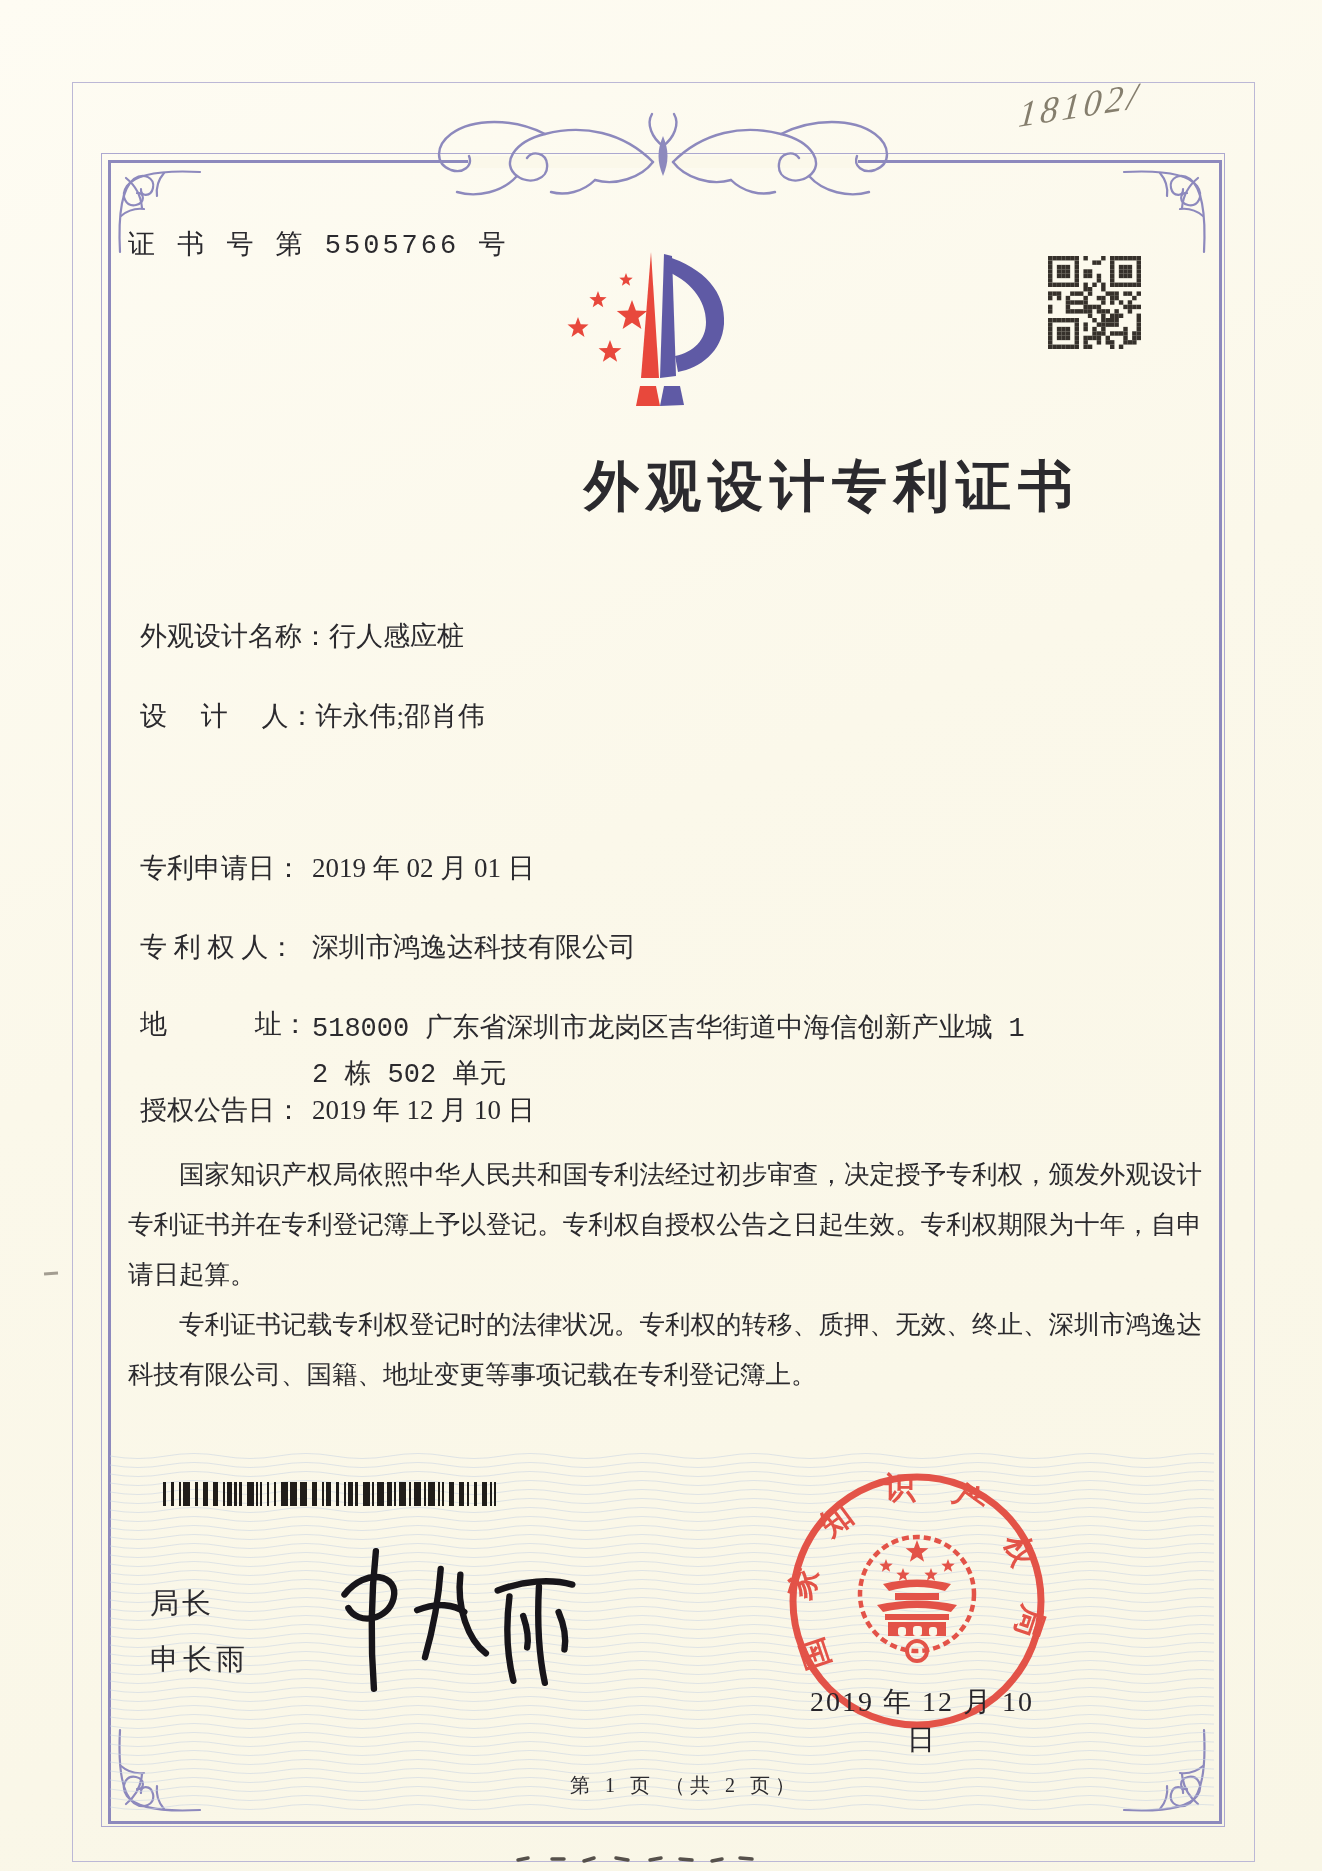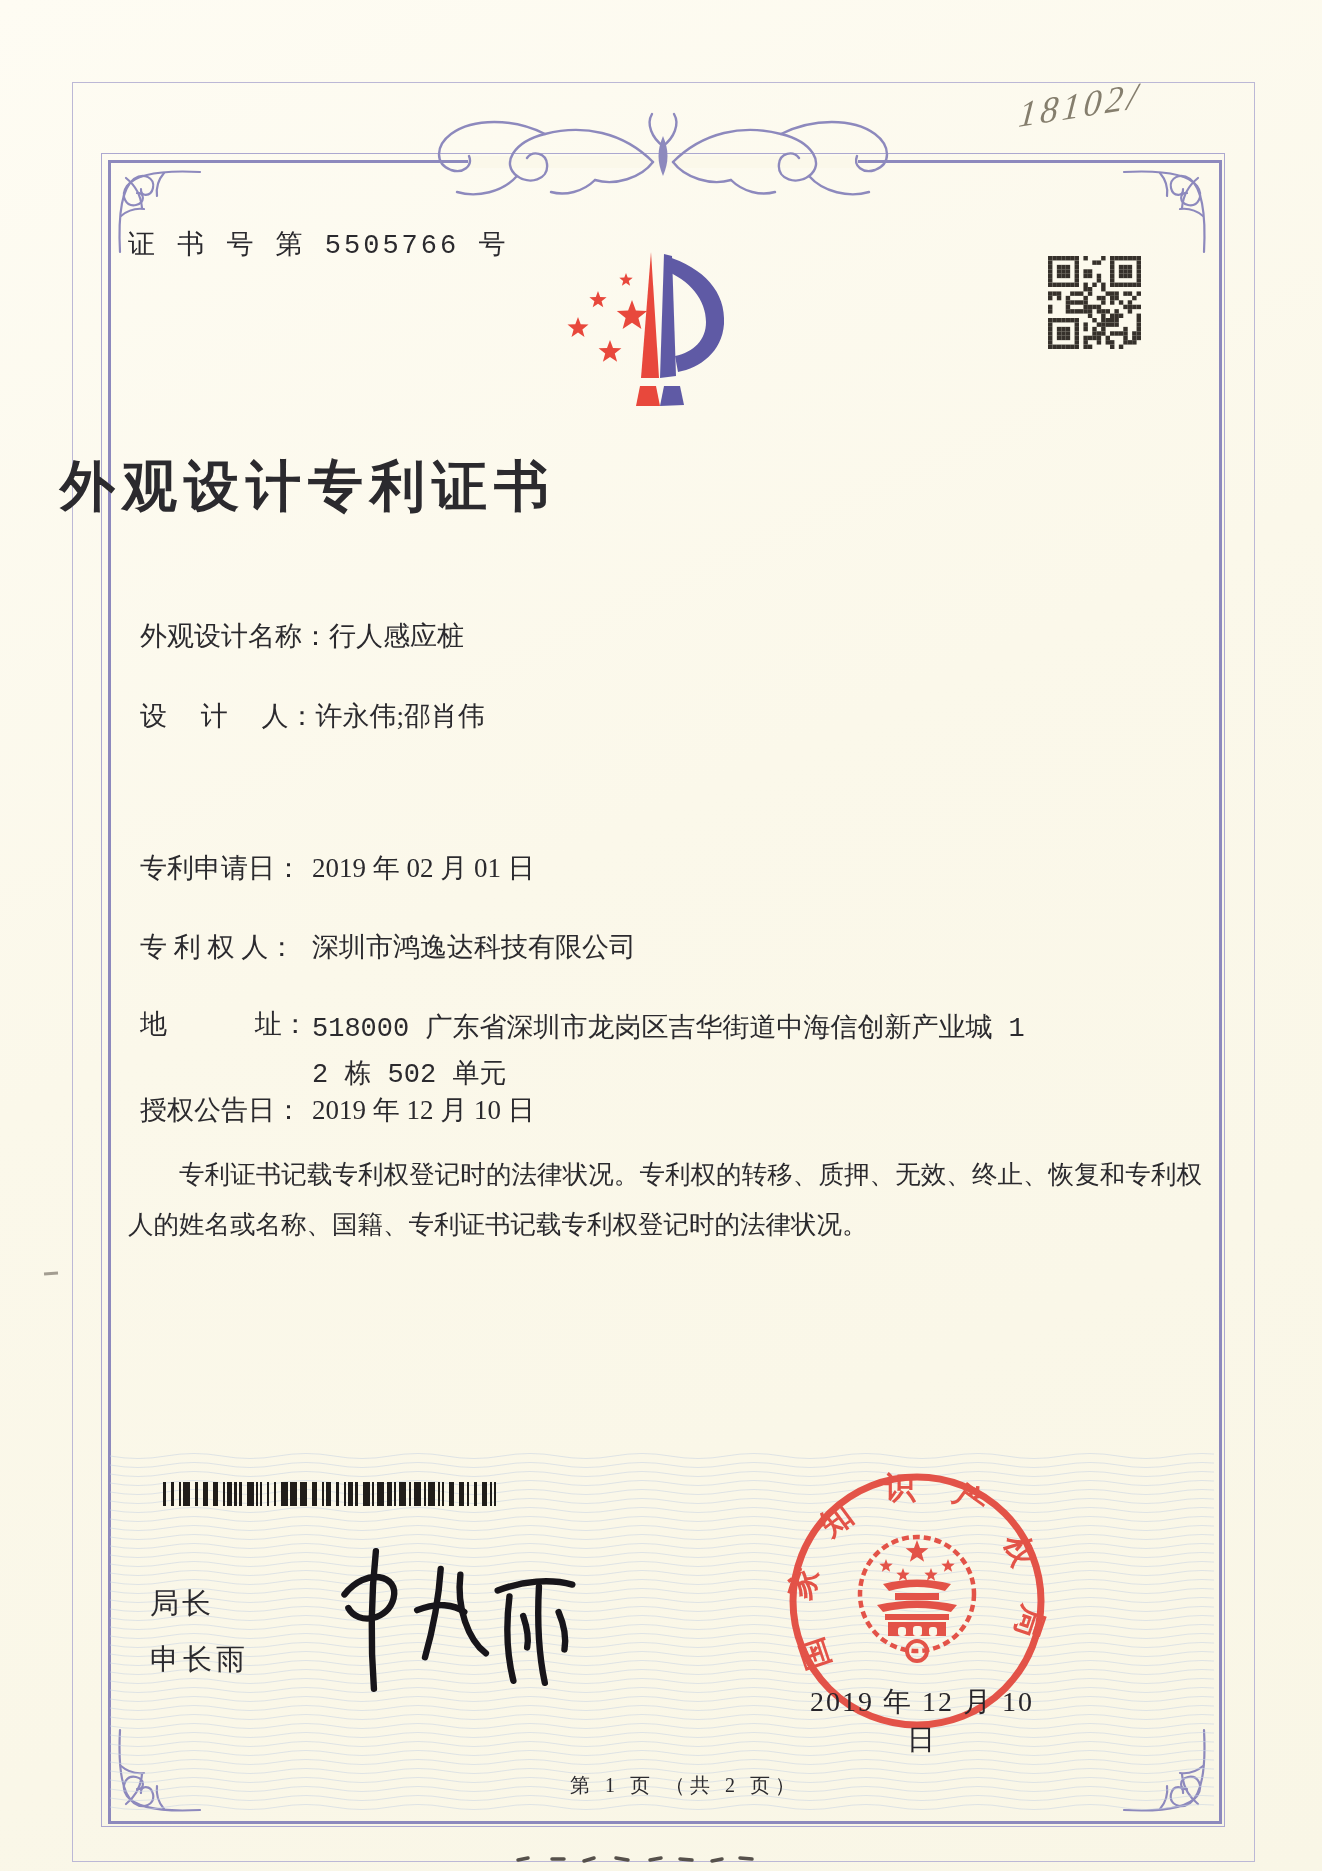--- a/index.html
+++ b/index.html
@@ -19,21 +19,21 @@
   #cBL{left:114px;top:1726px;transform:scaleY(-1);}
   #cBR{left:1120px;top:1726px;transform:scale(-1,-1);}
   
   #wave-svg{position:absolute;left:110px;top:1448px;width:1104px;height:366px;z-index:1;}
   
   .handnote{position:absolute;left:1018px;top:84px;font-size:36px;color:#857e6d;font-style:italic;
     letter-spacing:4px;transform:rotate(-9deg) skewX(-14deg);z-index:4;}
   .cert-no{position:absolute;left:128px;top:226px;font-size:27px;letter-spacing:3px;z-index:4;font-family:Liberation Mono, monospace;}
   .logo{position:absolute;left:548px;top:240px;width:190px;height:178px;z-index:4;}
   .qr{position:absolute;left:1048px;top:256px;width:93px;height:93px;z-index:4;}
-  .title{position:absolute;left:60px;top:450px;width:1020px;text-align:left;
+  .title{position:absolute;left:60px;top:450px;width:1020px;text-align:right;
     font-size:55px;font-weight:bold;letter-spacing:7px;z-index:4;}
   
   .row{position:absolute;left:140px;font-size:27px;white-space:nowrap;z-index:4;}
   .row .lbl{display:inline-block;min-width:172px;}
   .addr-val{display:inline-block;vertical-align:top;white-space:normal;width:780px;line-height:46px;font-family:Liberation Mono, monospace;}
   .addr-val span{display:block;}
   .body-text{position:absolute;left:128px;top:1150px;width:1074px;font-size:25.5px;line-height:50px;
     text-align:justify;z-index:4;}
   .body-text p{margin:0;text-indent:2em;}
   
@@ -400,21 +400,22 @@
     <span class="lbl">专 利 权 人：</span><span class="val">深圳市鸿逸达科技有限公司</span>
   </div>
   <div class="row" style="top:1006px">
     <span class="lbl" style="vertical-align:top">地　　　 址：</span><span class="addr-val"><span>518000 广东省深圳市龙岗区吉华街道中海信创新产业城 1</span><span>2 栋 502 单元</span></span>
   </div>
   <div class="row" style="top:1092px">
     <span class="lbl">授权公告日：</span><span class="val">2019 年 12 月 10 日</span>
   </div>
 
   <div class="body-text">
-    <p>专利证书记载专利权登记时的法律状况。专利权的转移、质押、无效、终止、恢复和专利权人的姓名或名称、国籍、专利证书记载专利权登记时的法律状况。</p>
+    <p>国家知识产权局依照中华人民共和国专利法经过初步审查，决定授予专利权，颁发外观设计专利证书并在专利登记簿上予以登记。专利权自授权公告之日起生效。专利权期限为十年，自申请日起算。</p>
+    <p>专利证书记载专利权登记时的法律状况。专利权的转移、质押、无效、终止、深圳市鸿逸达科技有限公司、国籍、地址变更等事项记载在专利登记簿上。</p>
   </div>
 
   <svg id="barcode-svg" class="barcode" viewBox="0 0 338 24" preserveAspectRatio="none">
       <rect x="0" y="0" width="3" height="24" fill="#201d1a"></rect>
       <rect x="8" y="0" width="3" height="24" fill="#201d1a"></rect>
       <rect x="16" y="0" width="2" height="24" fill="#201d1a"></rect>
       <rect x="20" y="0" width="7" height="24" fill="#201d1a"></rect>
       <rect x="32" y="0" width="3" height="24" fill="#201d1a"></rect>
       <rect x="40" y="0" width="5" height="24" fill="#201d1a"></rect>
       <rect x="50" y="0" width="5" height="24" fill="#201d1a"></rect>

